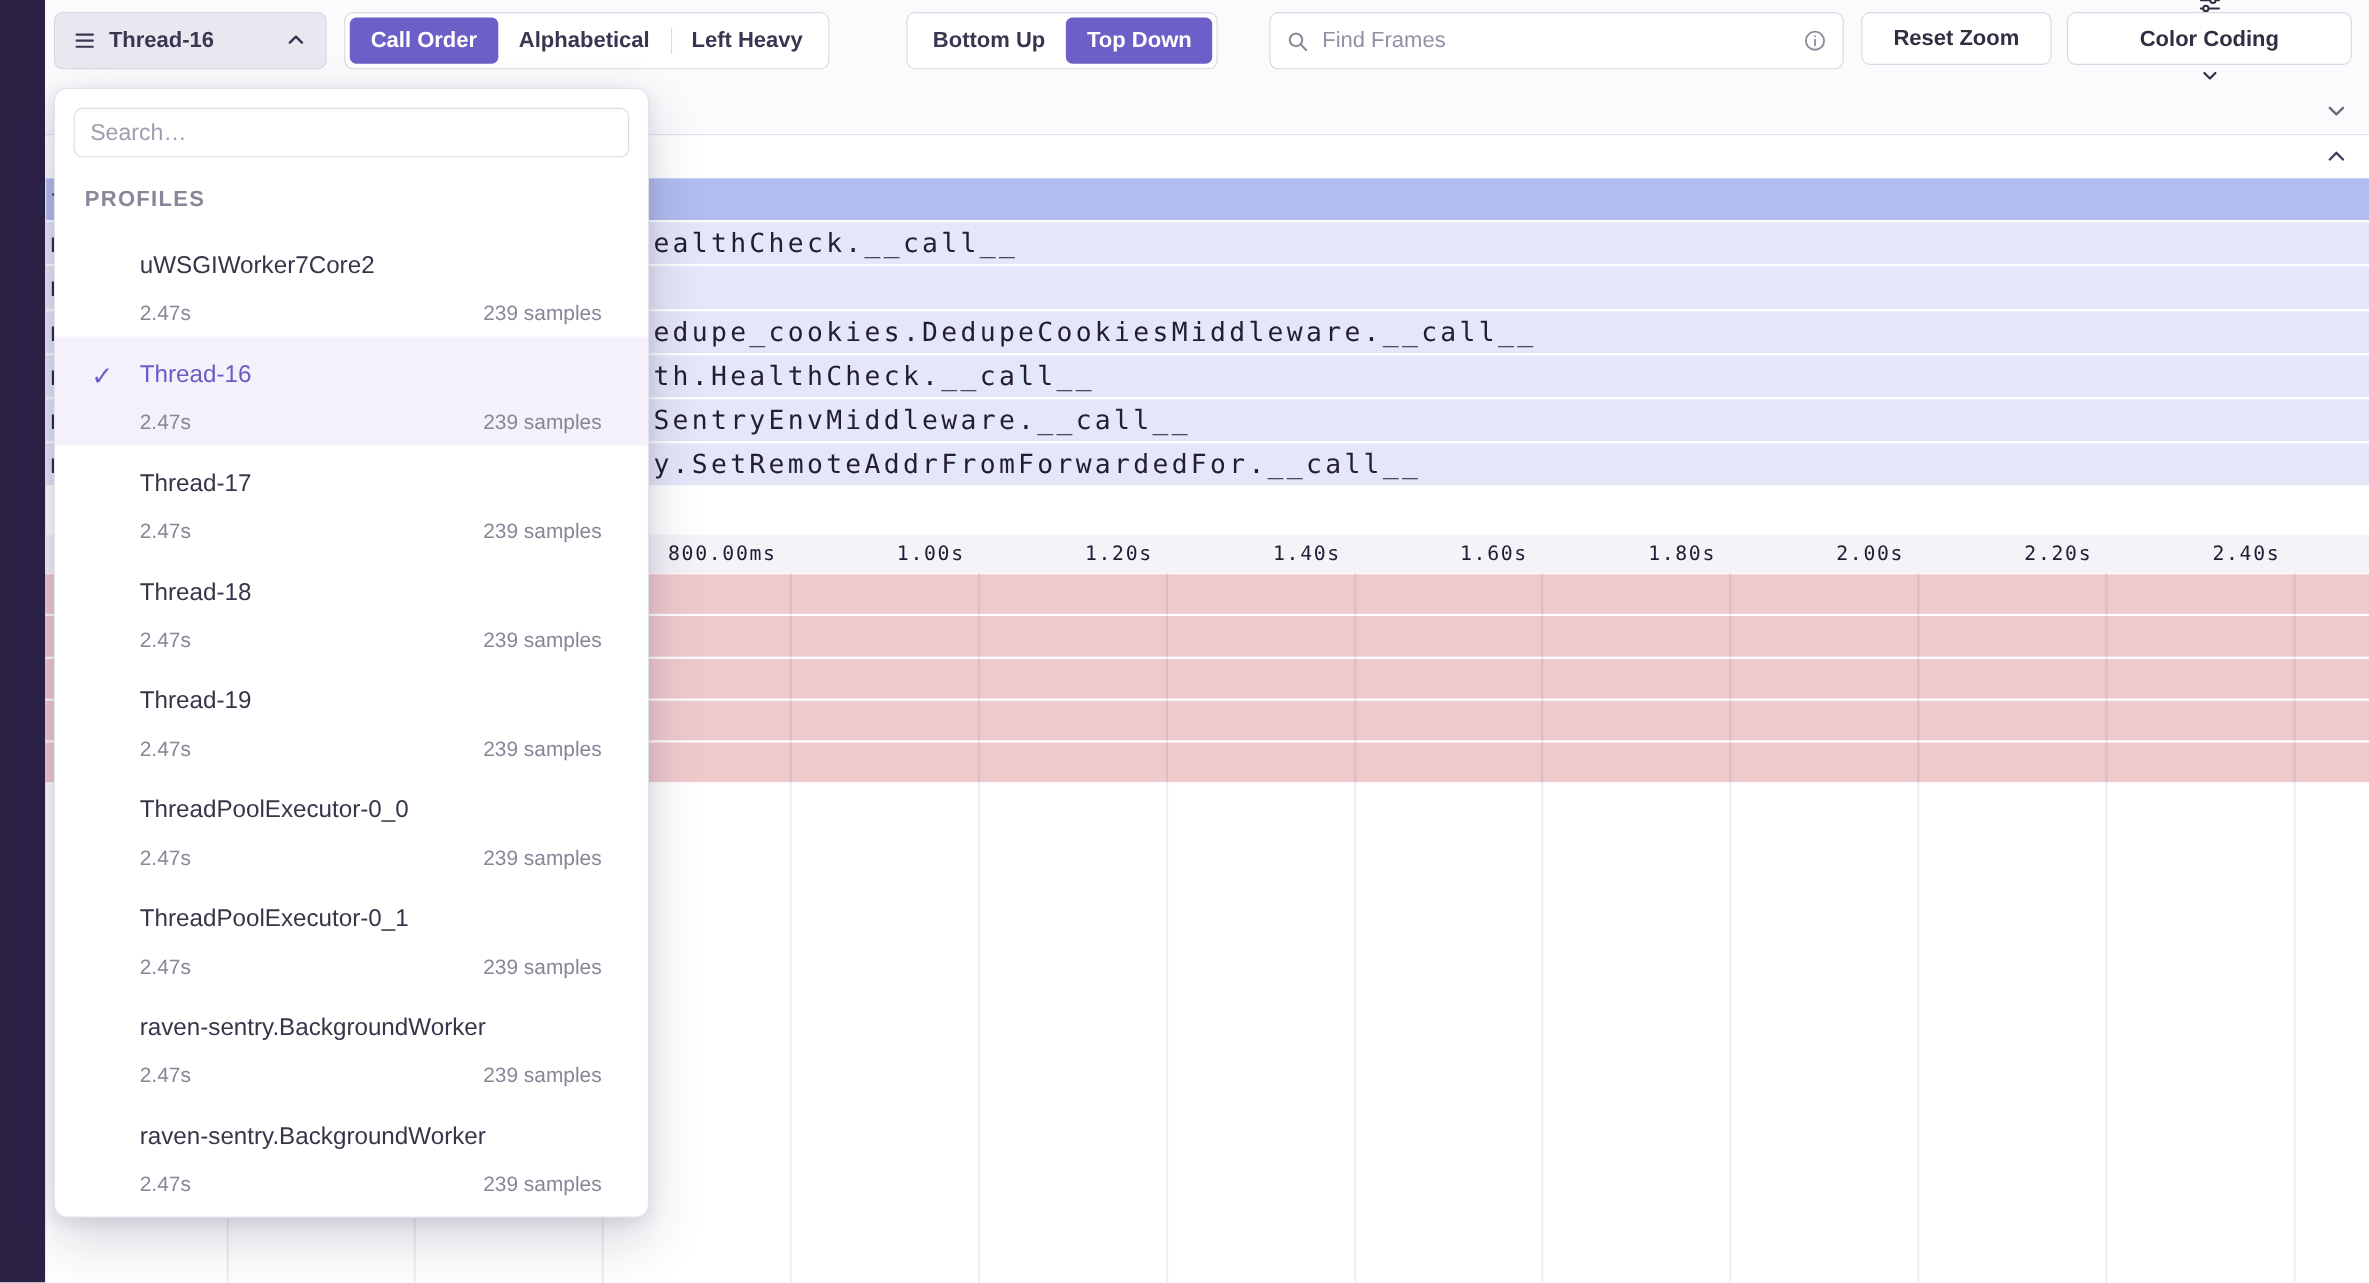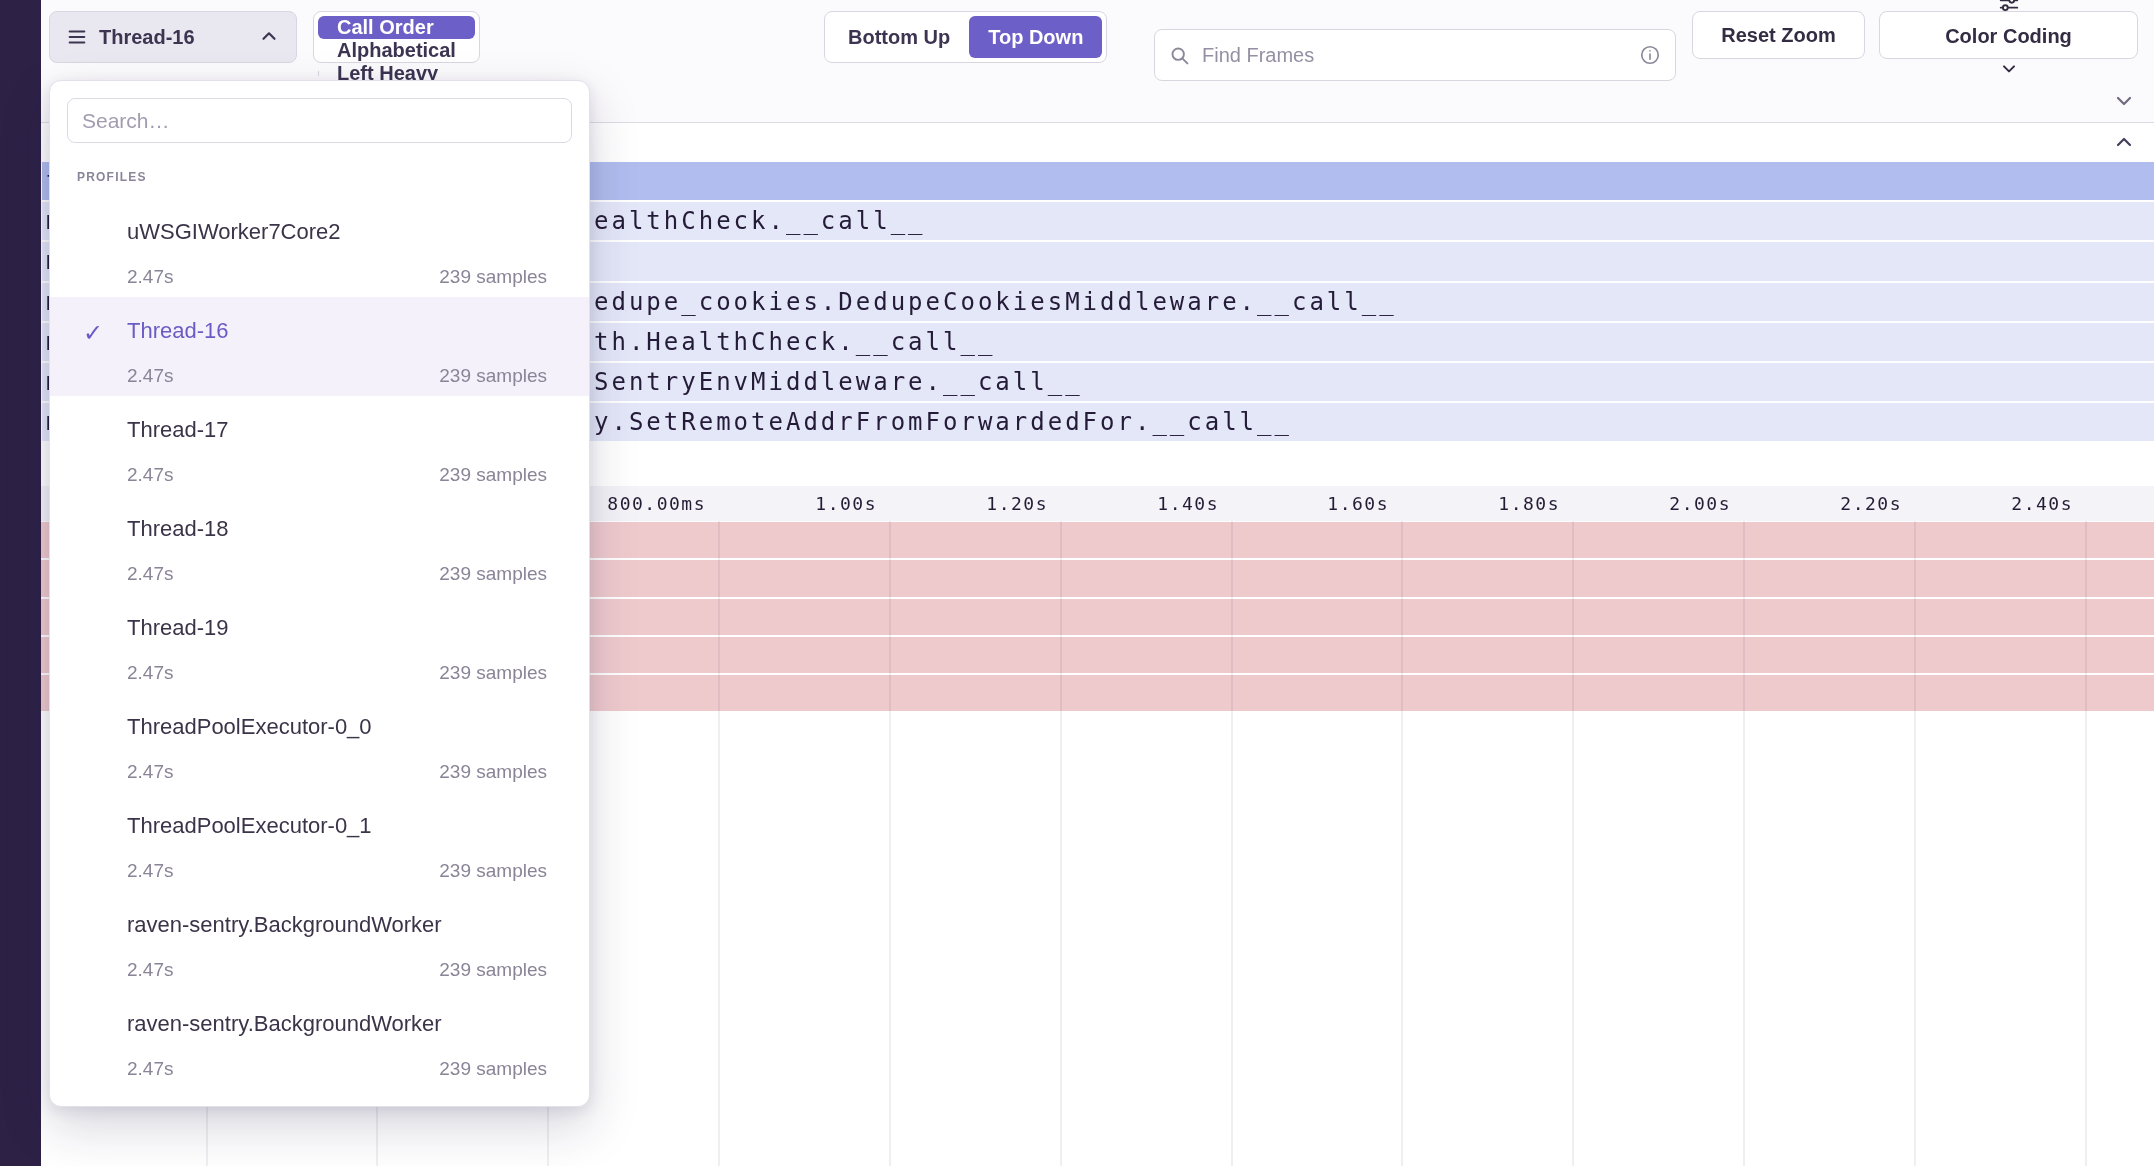--- a/index.html
+++ b/index.html
@@ -12,31 +12,31 @@
 
   
   .topbar{position:absolute;left:41px;right:0;top:0;height:122px;background:#fbfafc;
     border-bottom:1px solid #dedbe6;z-index:3;}
   .thread-btn{position:absolute;left:8px;top:11px;width:248px;height:52px;background:#e9e7ef;
     border:1px solid #d9d6e1;border-radius:8px;display:flex;align-items:center;gap:11px;
     padding:0 16px;box-sizing:border-box;font:700 20px "Liberation Sans",sans-serif;color:#3c3451;cursor:pointer;}
   .thread-btn .chev{margin-left:auto;display:flex;}
   .seg-group{position:absolute;top:11px;height:52px;background:#fff;border:1px solid #d9d6e1;
     border-radius:8px;display:flex;align-items:stretch;padding:4px;box-sizing:border-box;}
-  #sort-group{left:272px;flex-direction:column;}
+  #sort-group{left:272px;}
   #dir-group{left:783px;}
   .seg{border:none;background:transparent;font:600 20px "Liberation Sans",sans-serif;color:#3c3451;
     padding:0 19px;border-radius:6px;display:flex;align-items:center;position:relative;cursor:pointer;}
   .seg + .seg::before{content:"";position:absolute;left:0;top:9px;bottom:9px;width:1px;background:#d9d6e1;}
   .seg.seg-active{background:#6c5fc7;color:#fff;}
   .seg.seg-active + .seg::before{display:none;}
   .seg + .seg.seg-active::before{display:none;}
   .search-box{position:absolute;left:1113px;top:11px;width:522px;height:52px;background:#fff;
     border:1px solid #d9d6e1;border-radius:8px;display:flex;align-items:center;gap:10px;
-    padding:0 14px;box-sizing:border-box;margin-top:18px;}
+    padding:0 14px;box-sizing:border-box;}
   .search-box input{flex:1;border:none;outline:none;background:transparent;
     font:400 20px "Liberation Sans",sans-serif;color:#3c3451;min-width:0;}
   .search-box input::placeholder{color:#948fa3;}
   .plain-btn{position:absolute;top:11px;height:48px;background:#fff;border:1px solid #d9d6e1;
     border-radius:8px;display:flex;align-items:center;justify-content:center;gap:10px;
     box-sizing:border-box;font:700 20px "Liberation Sans",sans-serif;color:#332c42;cursor:pointer;}
   #reset-zoom{left:1651px;width:173px;}
   #color-coding{left:1838px;width:259px;flex-direction:column;}
   .icon{display:flex;align-items:center;}
   .collapse-chev{position:absolute;right:18px;top:88px;color:#716b80;cursor:pointer;}
@@ -69,21 +69,21 @@
   .gridline{position:absolute;top:521px;bottom:0;width:2px;background:rgba(47,36,79,0.08);}
 
   
   .dropdown{position:absolute;left:49px;top:80px;width:539px;height:1025px;background:#fff;
     border:1px solid #e3e0ea;border-radius:12px;z-index:10;overflow:hidden;
     box-shadow:0 20px 50px rgba(35,25,70,.18),0 4px 14px rgba(35,25,70,.10);}
   .dd-search{display:block;margin:17px 17px 0;width:505px;height:45px;border:1.5px solid #dcd9e4;
     border-radius:8px;font:400 21px "Liberation Sans",sans-serif;padding:0 14px;color:#3c3451;
     box-sizing:border-box;outline:none;background:#fff;}
   .dd-search::placeholder{color:#a29cb0;}
-  .dd-section{margin:27px 0 14px 27px;font-size:12px;font-weight:700;letter-spacing:1.2px;color:#8b8599;}
+  .dd-section{margin:27px 0 14px 27px;font-size:20px;font-weight:700;letter-spacing:1.2px;color:#8b8599;}
   .dd-item{position:relative;height:99px;padding:20px 42px 0 77px;box-sizing:border-box;cursor:pointer;}
   .dd-item.selected{background:#f4f1fb;}
   .dd-name{font-size:22px;line-height:28px;color:#3b3348;white-space:nowrap;}
   .dd-item.selected .dd-name{color:#6a5bc5;}
   .dd-check{position:absolute;left:33px;top:22px;color:#6a5bc5;font-size:24px;}
   .dd-sub{display:flex;justify-content:space-between;margin-top:20px;font-size:19px;color:#8a8497;}
 </style>
 </head>
 <body>
 

